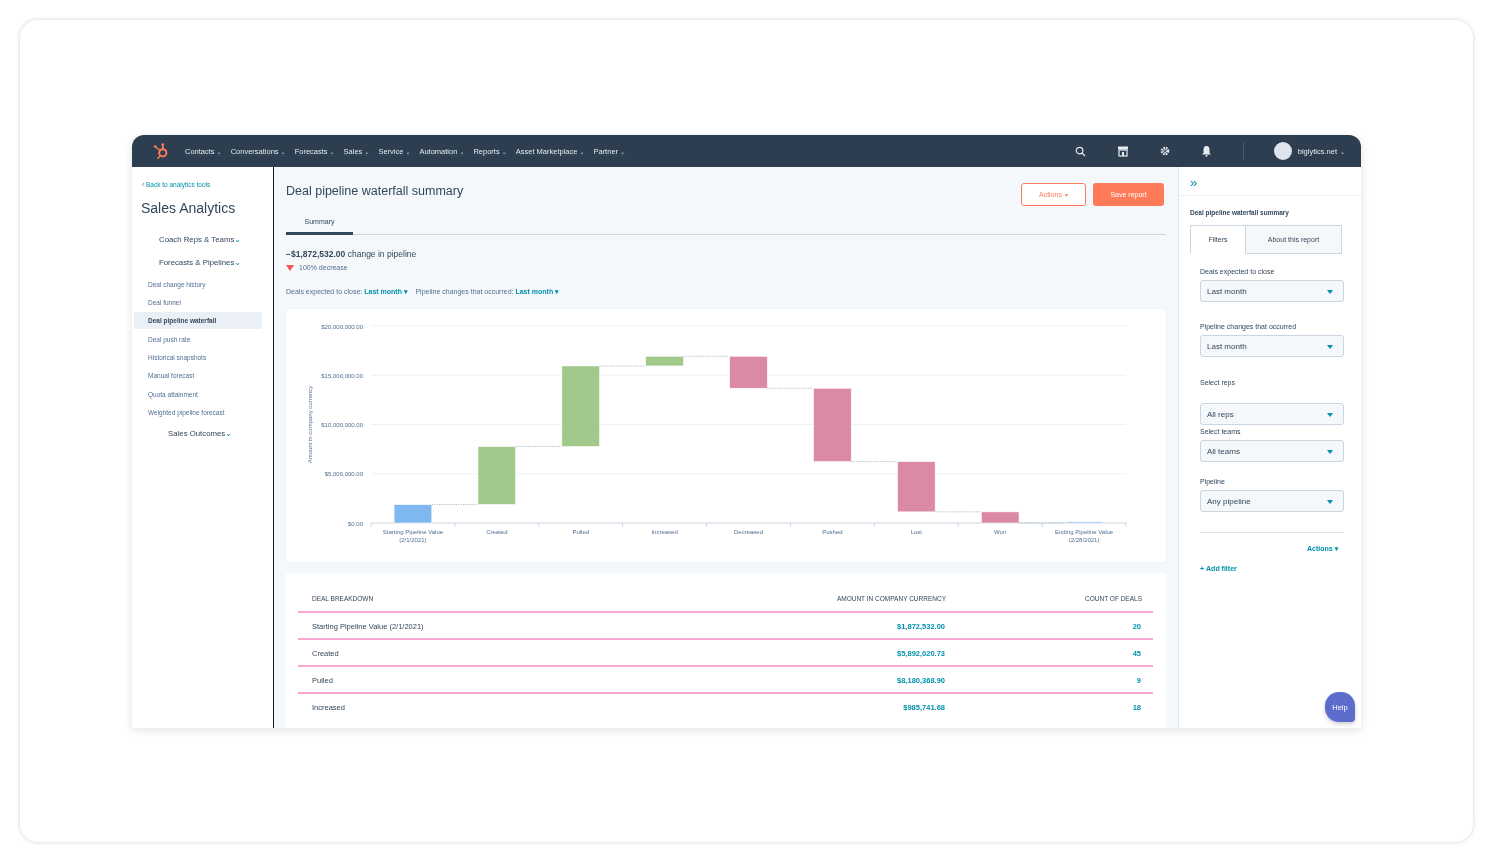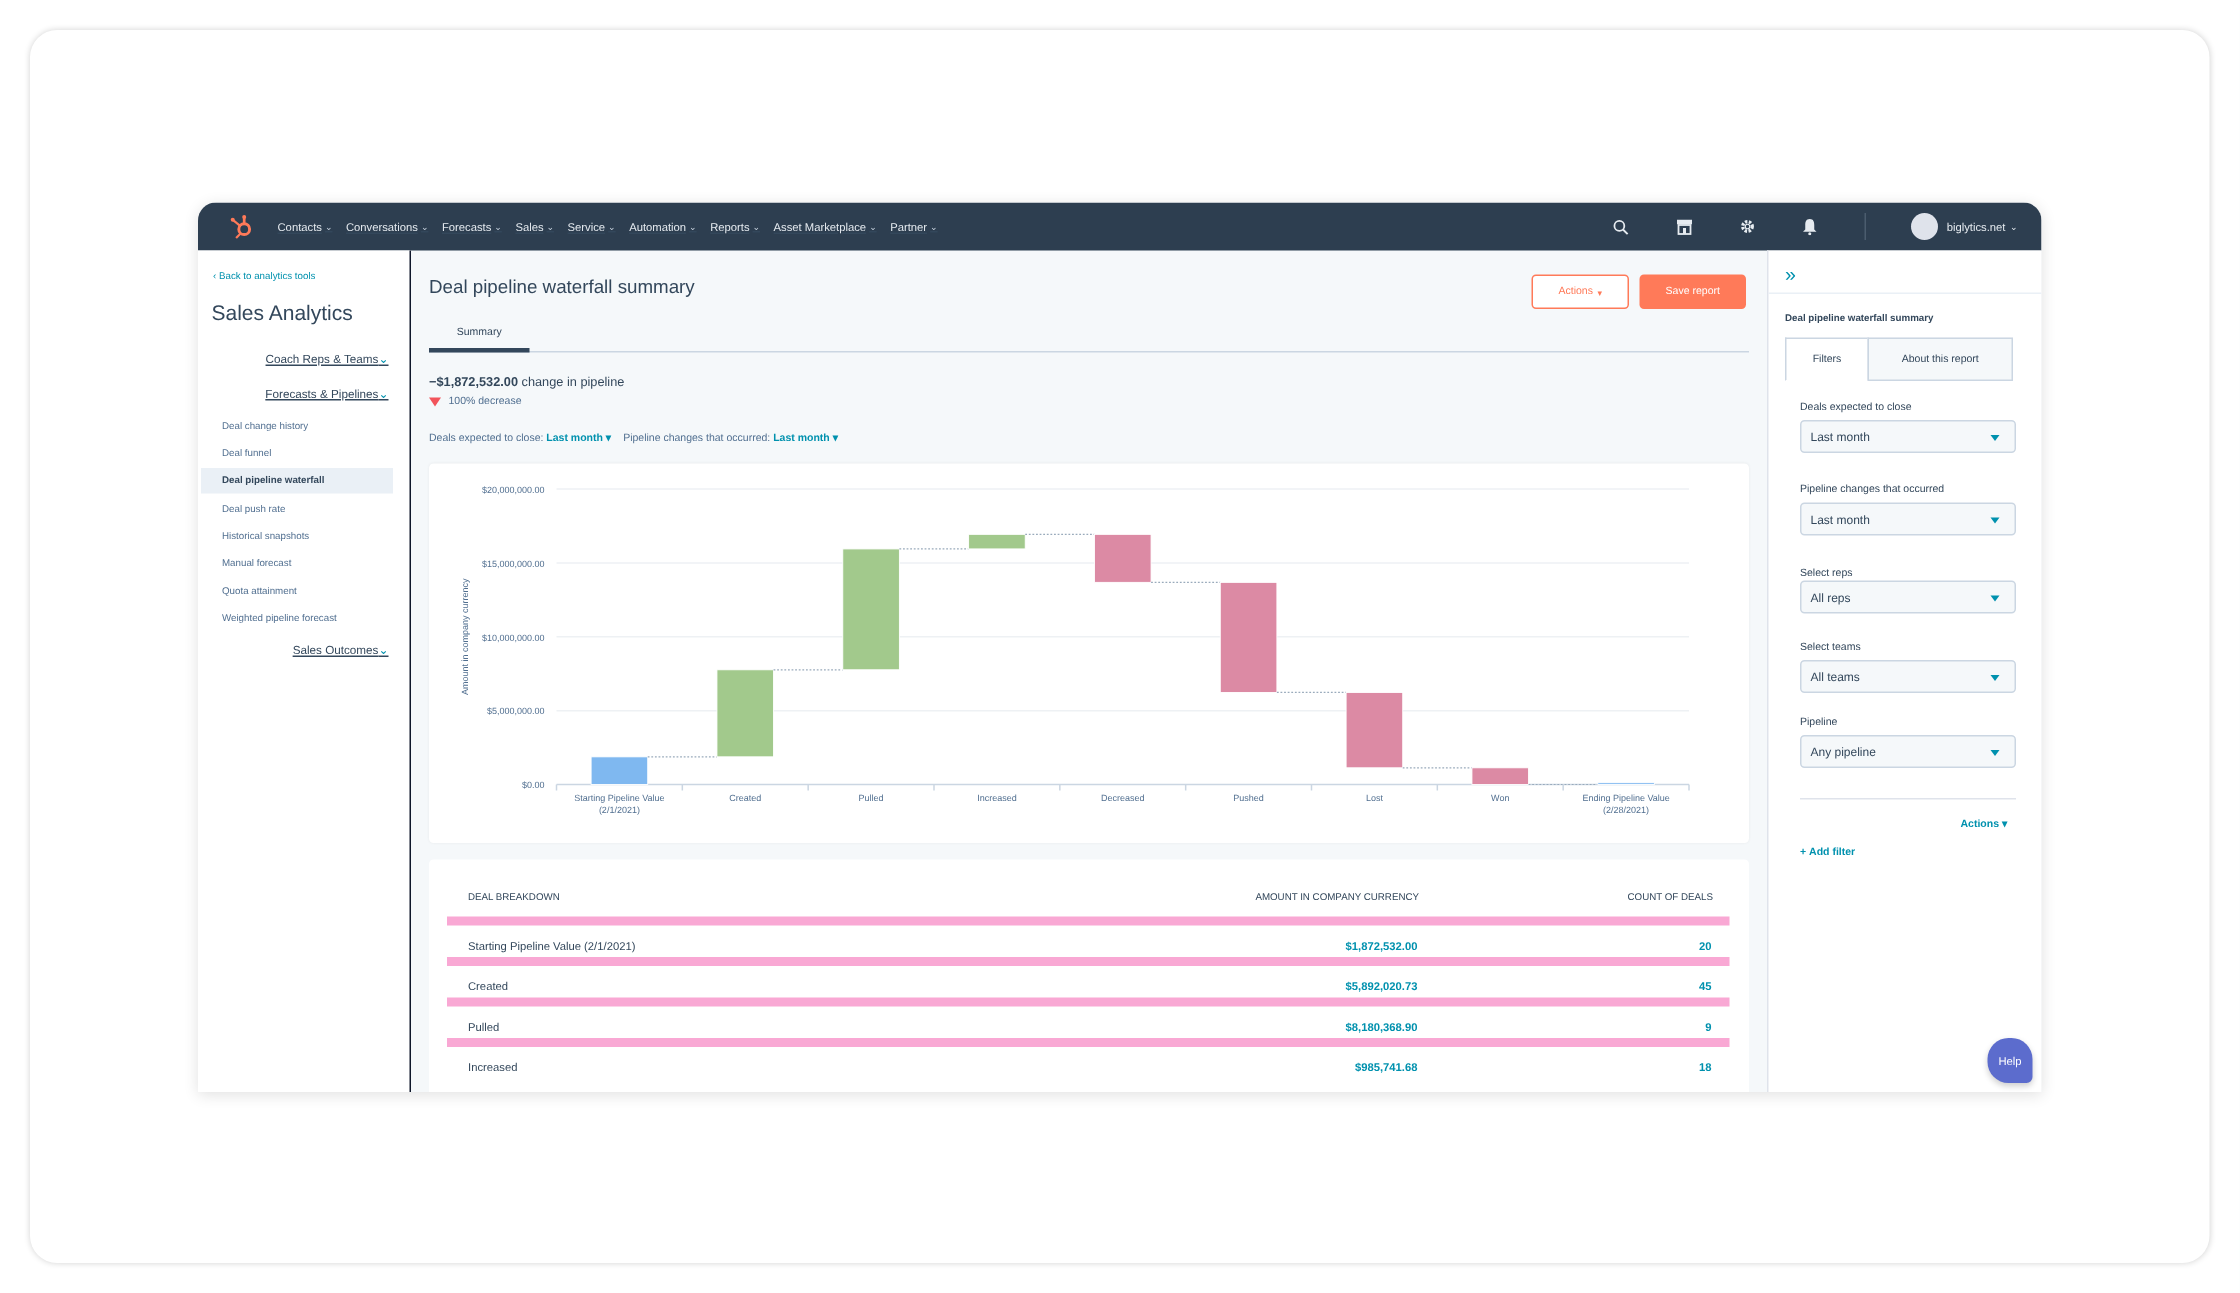--- a/index.html
+++ b/index.html
@@ -15,21 +15,21 @@
   .nav-right { position: absolute; right: 16px; top: 0; height: 32px; display: flex; align-items: center; gap: 30px; }
   .nav-icon { width: 12px; height: 12px; color: #e6ebf0; display: flex; align-items: center; justify-content: center; cursor: pointer; }
   .nav-sep { width: 1px; height: 18px; background: #4b5c6e; }
   .avatar { width: 18px; height: 18px; border-radius: 50%; background: #dfe3eb; display: inline-block; margin-right: 6px; }
   .account { color: #e6ebf0; font-size: 7.5px; display: flex; align-items: center; cursor: pointer; }
 
   
   .sidebar { position: absolute; left: 0; top: 32px; width: 142px; height: 561px; background: #ffffff; border-right: 1px solid #0f172a; }
   .back-link { position: absolute; left: 10px; top: 14px; font-size: 6.5px; color: #0091ae; cursor: pointer; }
   .sb-title { position: absolute; left: 9px; top: 33px; font-size: 14px; color: #33475b; }
-  .sb-group { position: absolute; left: 9px; font-size: 7.8px; color: #33475b; width: 118px; display: flex; justify-content: flex-end; cursor: pointer; text-decoration: underline; }
+  .sb-group { position: absolute; left: 9px; font-size: 7.8px; color: #33475b; width: 118px; display: flex; justify-content: center; cursor: pointer; }
   .sb-group .gchev { color: #0091ae; font-size: 8px; }
   .sb-item { position: absolute; left: 2px; width: 128px; height: 17px; padding-left: 14px; font-size: 6.5px; color: #516f90; display: flex; align-items: center; cursor: pointer; }
   .sb-item.active { background: #eaf0f6; color: #33475b; font-weight: bold; }
 
   
   .main { position: absolute; left: 143px; top: 32px; width: 903px; height: 561px; }
   .page-title { position: absolute; left: 11px; top: 17px; font-size: 12.5px; color: #33475b; }
   .btn-actions { position: absolute; left: 746px; top: 16px; width: 65px; height: 23px; border: 1px solid #ff7a59; border-radius: 3px; background: #fff; color: #ff7a59; font-size: 7px; display: flex; align-items: center; justify-content: center; cursor: pointer; }
   .btn-save { position: absolute; left: 818px; top: 16px; width: 71px; height: 23px; border-radius: 3px; background: #ff7a59; color: #fff; font-size: 7px; display: flex; align-items: center; justify-content: center; cursor: pointer; }
   .tabs { position: absolute; left: 11px; top: 48px; width: 880px; height: 20px; border-bottom: 1px solid #cbd6e2; }
@@ -39,21 +39,21 @@
   .decrease { position: absolute; left: 11px; top: 97px; font-size: 7px; color: #516f90; display: flex; align-items: center; gap: 5px; }
   .tri-down { width: 0; height: 0; border-left: 4px solid transparent; border-right: 4px solid transparent; border-top: 6px solid #f2545b; }
   .filters-line { position: absolute; left: 11px; top: 121px; font-size: 7px; color: #516f90; display: flex; gap: 8px; }
   .filters-line .link { color: #0091ae; font-weight: bold; cursor: pointer; }
 
   .chart-card { position: absolute; left: 11px; top: 142px; width: 880px; height: 253px; background: #fff; border-radius: 3px; box-shadow: 0 0 2px rgba(0,0,0,0.06); }
   .chart-card svg { position: absolute; left: 0; top: 0; }
 
   .table-card { position: absolute; left: 11px; top: 406px; width: 880px; height: 160px; background: #fff; border-radius: 3px; }
   .th { position: absolute; top: 22px; font-size: 6.5px; color: #33475b; text-transform: uppercase; }
-  .row { position: absolute; left: 12px; width: 855px; height: 27px; border-top: 6px solid #f9a8d4; }
+  .row { position: absolute; left: 12px; width: 855px; height: 27px; border-top: 2px solid #f9a8d4; }
   .cell { position: absolute; top: 9px; font-size: 7.5px; }
   .cell.label { left: 14px; color: #33475b; }
   .cell.amount { right: 208px; color: #0091ae; font-weight: bold; }
   .cell.count { right: 12px; color: #0091ae; font-weight: bold; }
 
   
   .rpanel { position: absolute; left: 1046px; top: 32px; width: 183px; height: 561px; background: #fff; border-left: 1px solid #dfe3eb; }
   .collapse { position: absolute; left: 11px; top: 8px; font-size: 13px; color: #0091ae; cursor: pointer; }
   .rp-divider { position: absolute; left: 0; top: 28px; width: 100%; height: 1px; background: #eaf0f6; }
   .rp-title { position: absolute; left: 11px; top: 42px; font-size: 6.5px; color: #33475b; font-weight: bold; }
@@ -316,21 +316,21 @@
         <div class="f-select" style="top: 113px;">
           <span>Last month</span>
           <span class="caret"></span>
         </div>
         <div class="f-label" style="top: 156px;">Pipeline changes that occurred</div>
         <div class="f-select" style="top: 168px;">
           <span>Last month</span>
           <span class="caret"></span>
         </div>
         <div class="f-label" style="top: 212px;">Select reps</div>
-        <div class="f-select" style="top: 220px;">
+        <div class="f-select" style="top: 236px;">
           <span>All reps</span>
           <span class="caret"></span>
         </div>
         <div class="f-label" style="top: 261px;">Select teams</div>
         <div class="f-select" style="top: 273px;">
           <span>All teams</span>
           <span class="caret"></span>
         </div>
         <div class="f-label" style="top: 311px;">Pipeline</div>
         <div class="f-select" style="top: 323px;">

